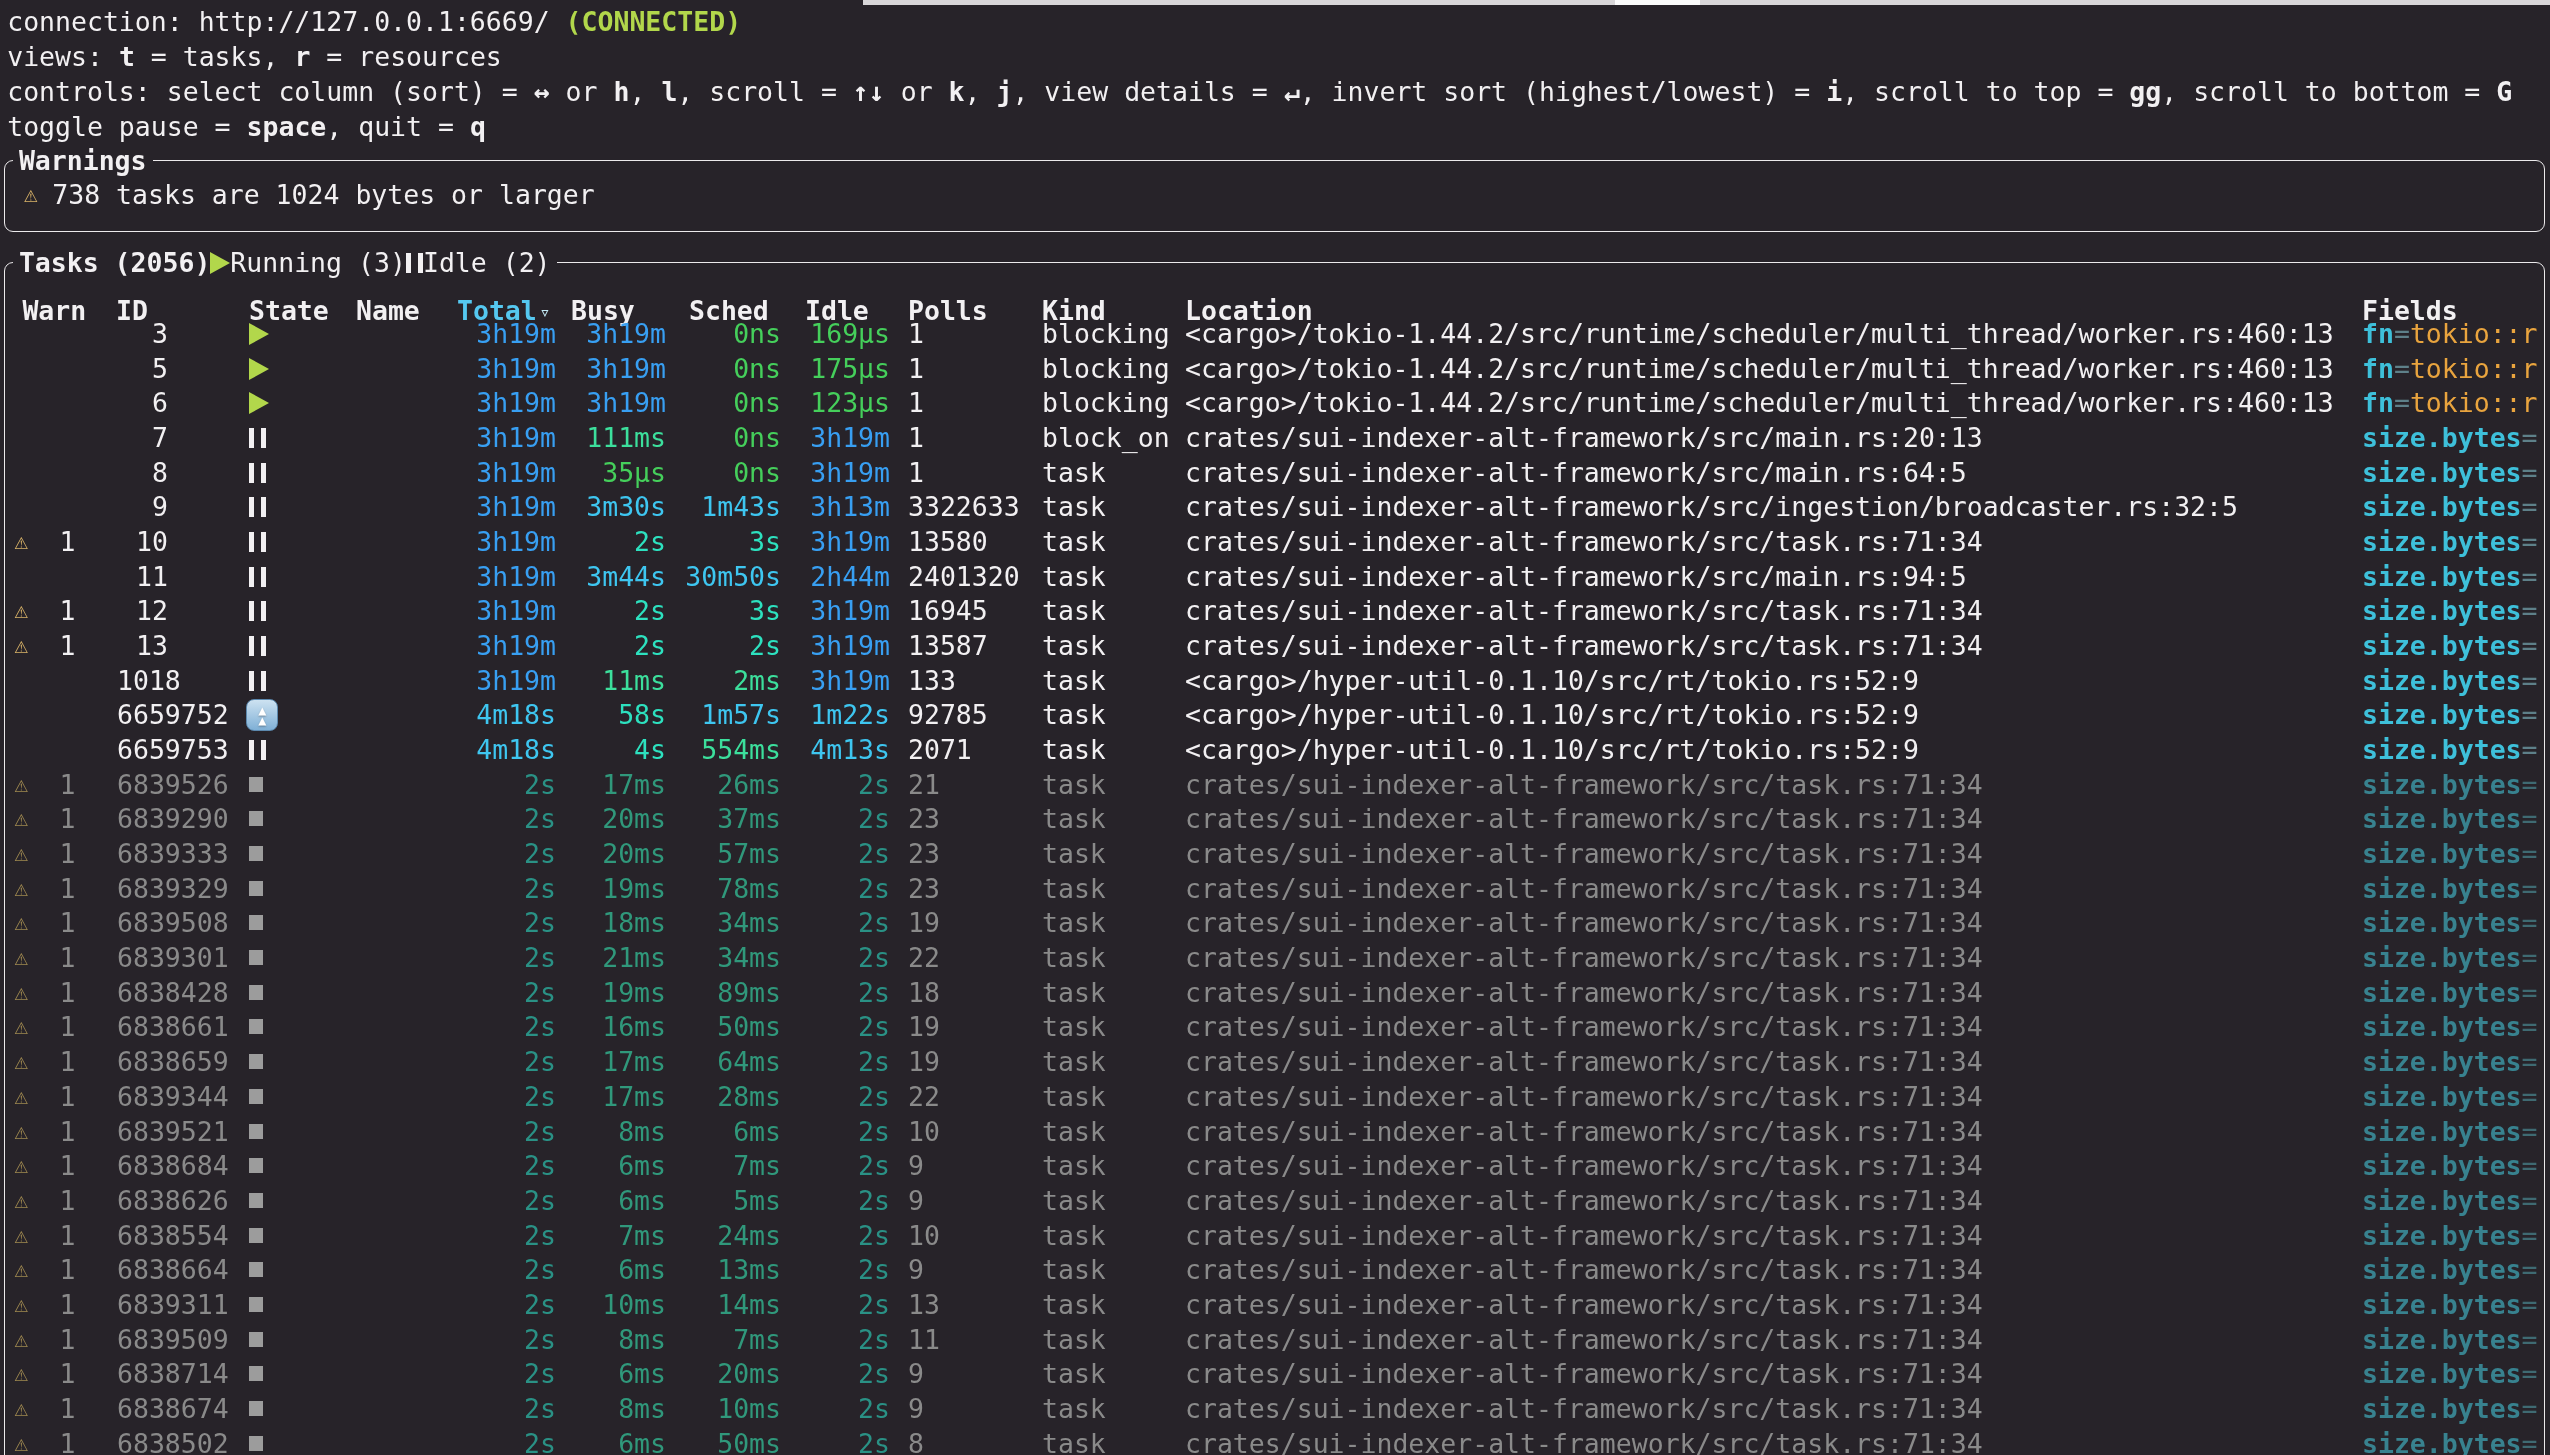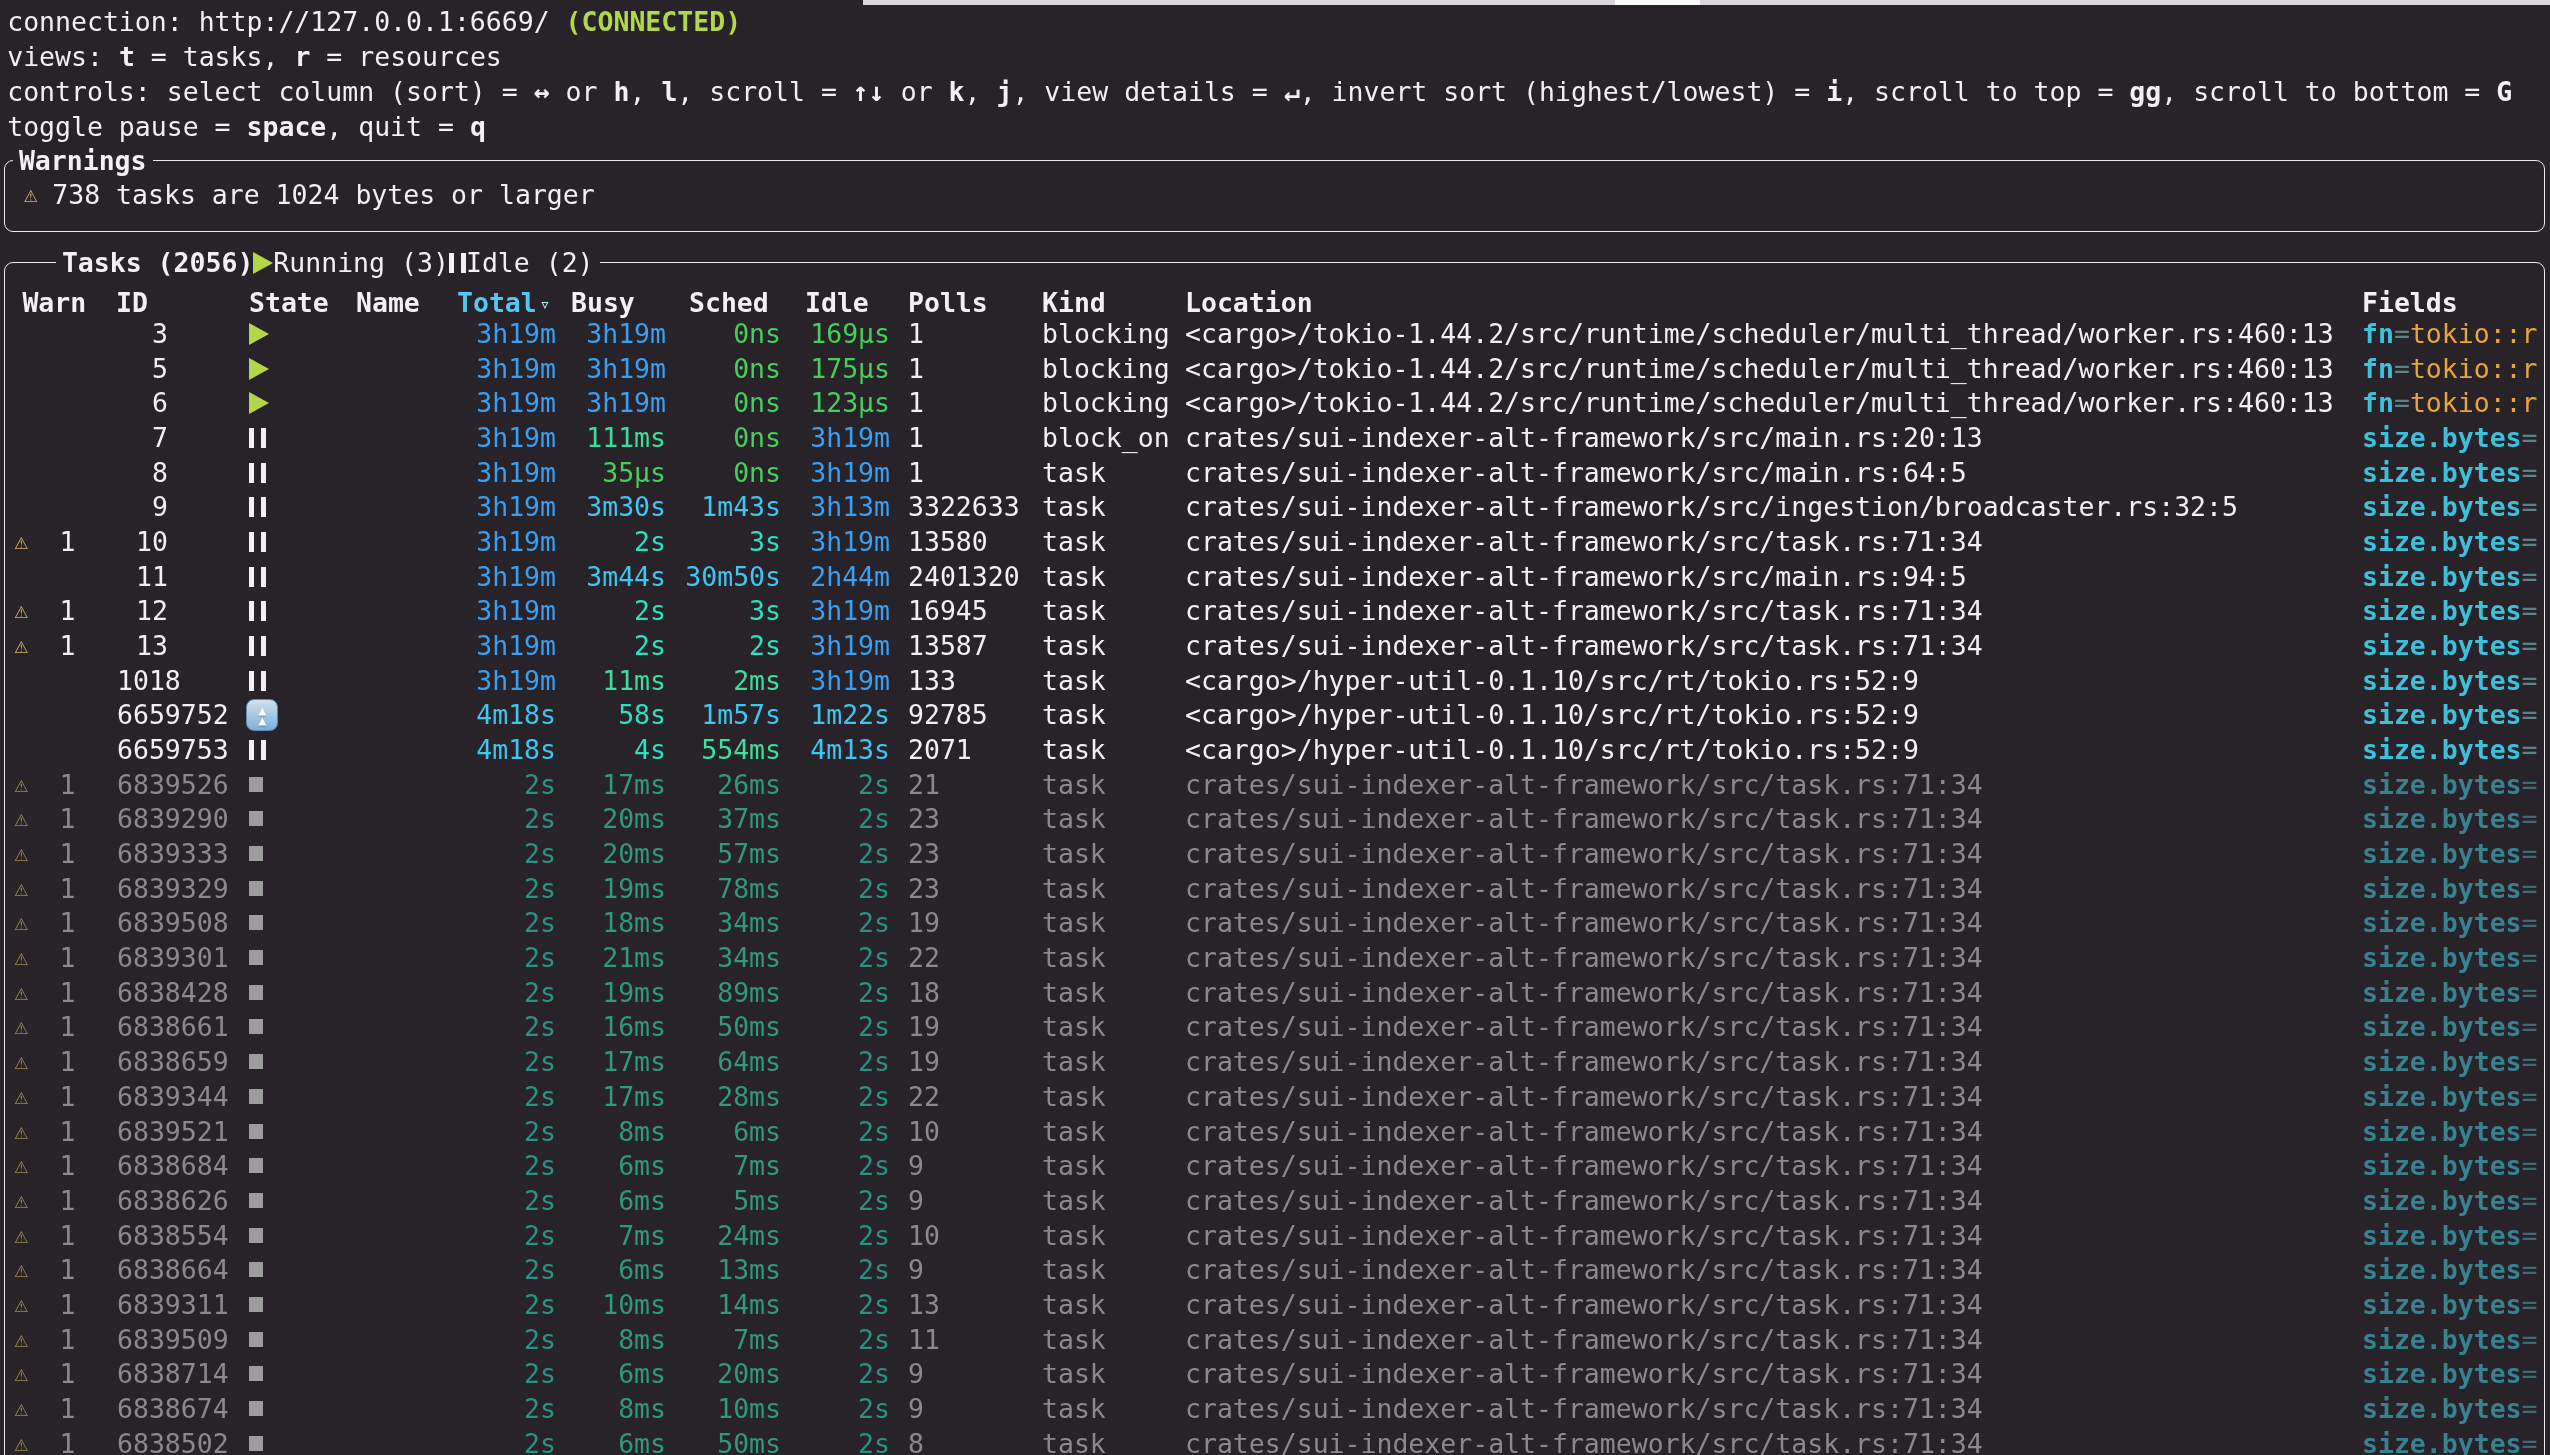--- a/index.html
+++ b/index.html
@@ -24,29 +24,29 @@
   
   #hdr { left:7.2px; top:3.6px; white-space:pre; }
   .hline { height:35px; white-space:pre; }
 
   
   .tbox { position:absolute; border:1.8px solid var(--border); border-radius:9px; }
   #warnings-box { left:3.6px; top:160px; width:2541px; height:72px; }
   #tasks-box { left:3.6px; top:262px; width:2541px; height:1220px; }
   .box-title { position:absolute; background:var(--bg); padding:0 6.3px; height:35px; line-height:35px; }
   #warnings-title { left:12.6px; top:143px; font-weight:bold; }
-  #tasks-title { left:12.6px; top:245px; display:flex; align-items:center; gap:0;margin-left:43px; }
+  #tasks-title { left:12.6px; top:245px; display:flex; align-items:center; gap:0; }
   #tasks-title .t-main { font-weight:bold; }
 
   #warnings-content { left:24px; top:177px; height:35px; display:flex; align-items:center; gap:14.4px; }
   .warn-ico { color:var(--amber); font-size:23px; }
 
   
   #cols { left:0; top:281px; width:2545px; height:35px; }
-  .hc { position:absolute; top:4px; font-weight:bold; white-space:pre; }
+  .hc { position:absolute; top:12px; font-weight:bold; white-space:pre; }
   .h-warn{left:22.4px} .h-id{left:116px} .h-state{left:249px} .h-name{left:356px}
   .h-total{left:457px} .h-busy{left:571px} .h-sched{left:689px} .h-idle{left:805px}
   .h-polls{left:908px} .h-kind{left:1042px} .h-location{left:1185px} .h-fields{left:2362px}
   .hc.sorted { color:var(--cyan-h); }
   .sort-tri { font-size:18px; color:#c4eaf6; margin-left:2.7px; font-weight:normal; vertical-align:1.8px; }
 
   
   #rows { left:0; top:316px; width:2545px; height:1140px; overflow:hidden; }
   .row { position:absolute; left:0; width:100%; height:35px; }
   .cell { position:absolute; top:0; height:35px; white-space:pre; }

